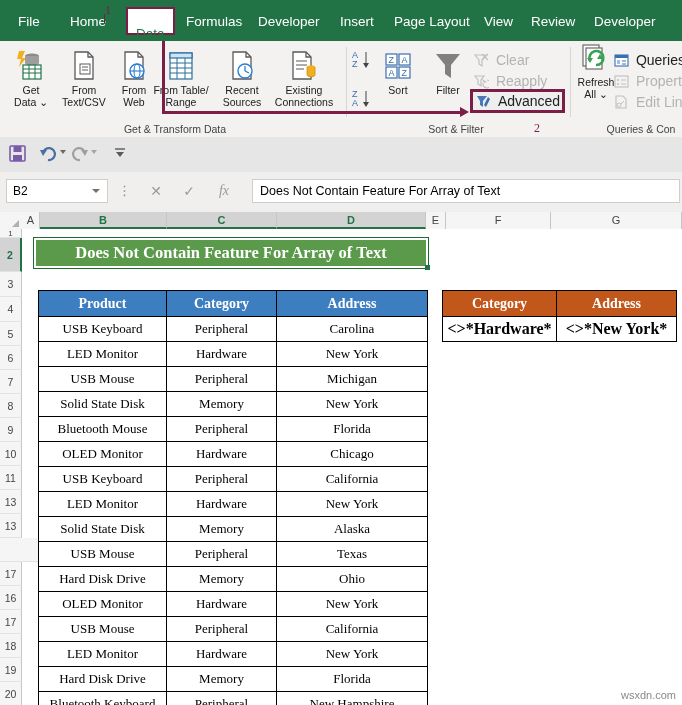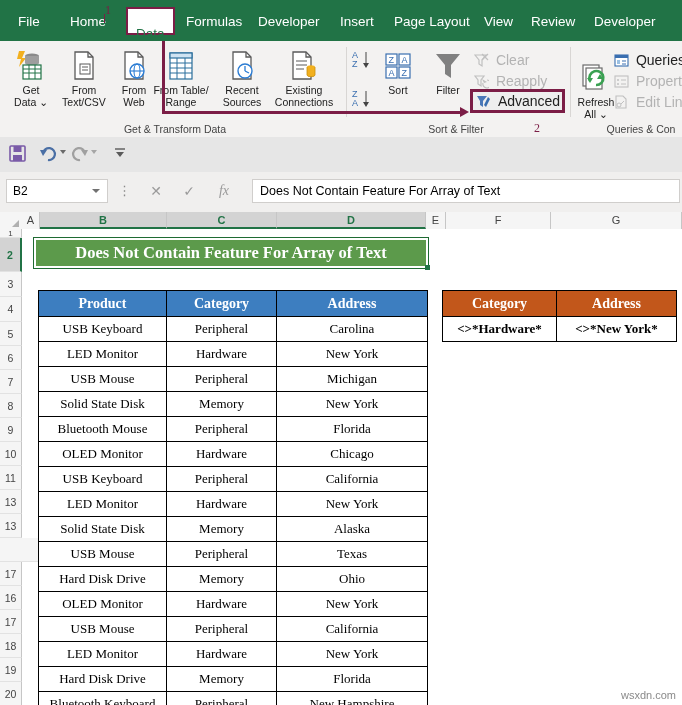--- a/index.html
+++ b/index.html
@@ -141,21 +141,21 @@
   .dt td,.dt th{
     border:1px solid #000000;padding:0;margin:0;
     font-family:"Liberation Serif", serif;
     font-size:13px;text-align:center;color:#000;height:24px;
     overflow:hidden;white-space:nowrap;background:#ffffff;
   }
   .dt th{
     background:#3d7ec0;color:#ffffff;font-weight:bold;font-size:14px;height:25px;
   }
   .ct th{background:#c2571b;color:#ffffff;}
-  .ct td{font-weight:bold;font-size:13px;}
+  .ct td{font-weight:bold;font-size:16px;}
 
   .wm{
     position:absolute;right:6px;bottom:4px;font-size:11px;color:#8a8a8a;
     font-family:"Liberation Sans", sans-serif;
   }
 </style>
 </head>
 <body>
 
 <div id="app">
@@ -346,21 +346,21 @@
           <path d="M8 11 L12 3 L14 5 L10 13 Z" fill="#3a6fb0"></path>
         </svg>
       </span>
       <span class="stx">Advanced</span>
     </div>
 
     <div class="grp-label" style="left:396px;width:120px;">Sort &amp; Filter</div>
     <div class="callout-num" style="left:534px;top:80px;">2</div>
     <div class="grp-sep" style="left:570px;"></div>
 
-    <div class="bigbtn" style="left:574px;top:20px;width:44px;">
+    <div class="bigbtn" style="left:574px;top:0;width:44px;">
       <span class="ic">
         <svg width="34" height="34" viewBox="0 0 34 34">
           <rect x="4" y="4" width="16" height="21" fill="#ffffff" stroke="#6a6a6a" stroke-width="1.2"></rect>
           <rect x="7" y="7" width="16" height="21" fill="#ffffff" stroke="#6a6a6a" stroke-width="1.2"></rect>
           <path d="M11 20 A7 7 0 1 1 17 24" fill="none" stroke="#3aa152" stroke-width="2.6"></path>
           <path d="M8 17 L14 17 L11 22 Z" fill="#3aa152"></path>
           <path d="M24 18 L18 18 L21 13 Z" fill="#3aa152"></path>
         </svg>
       </span>
       <span>Refresh</span><br>

